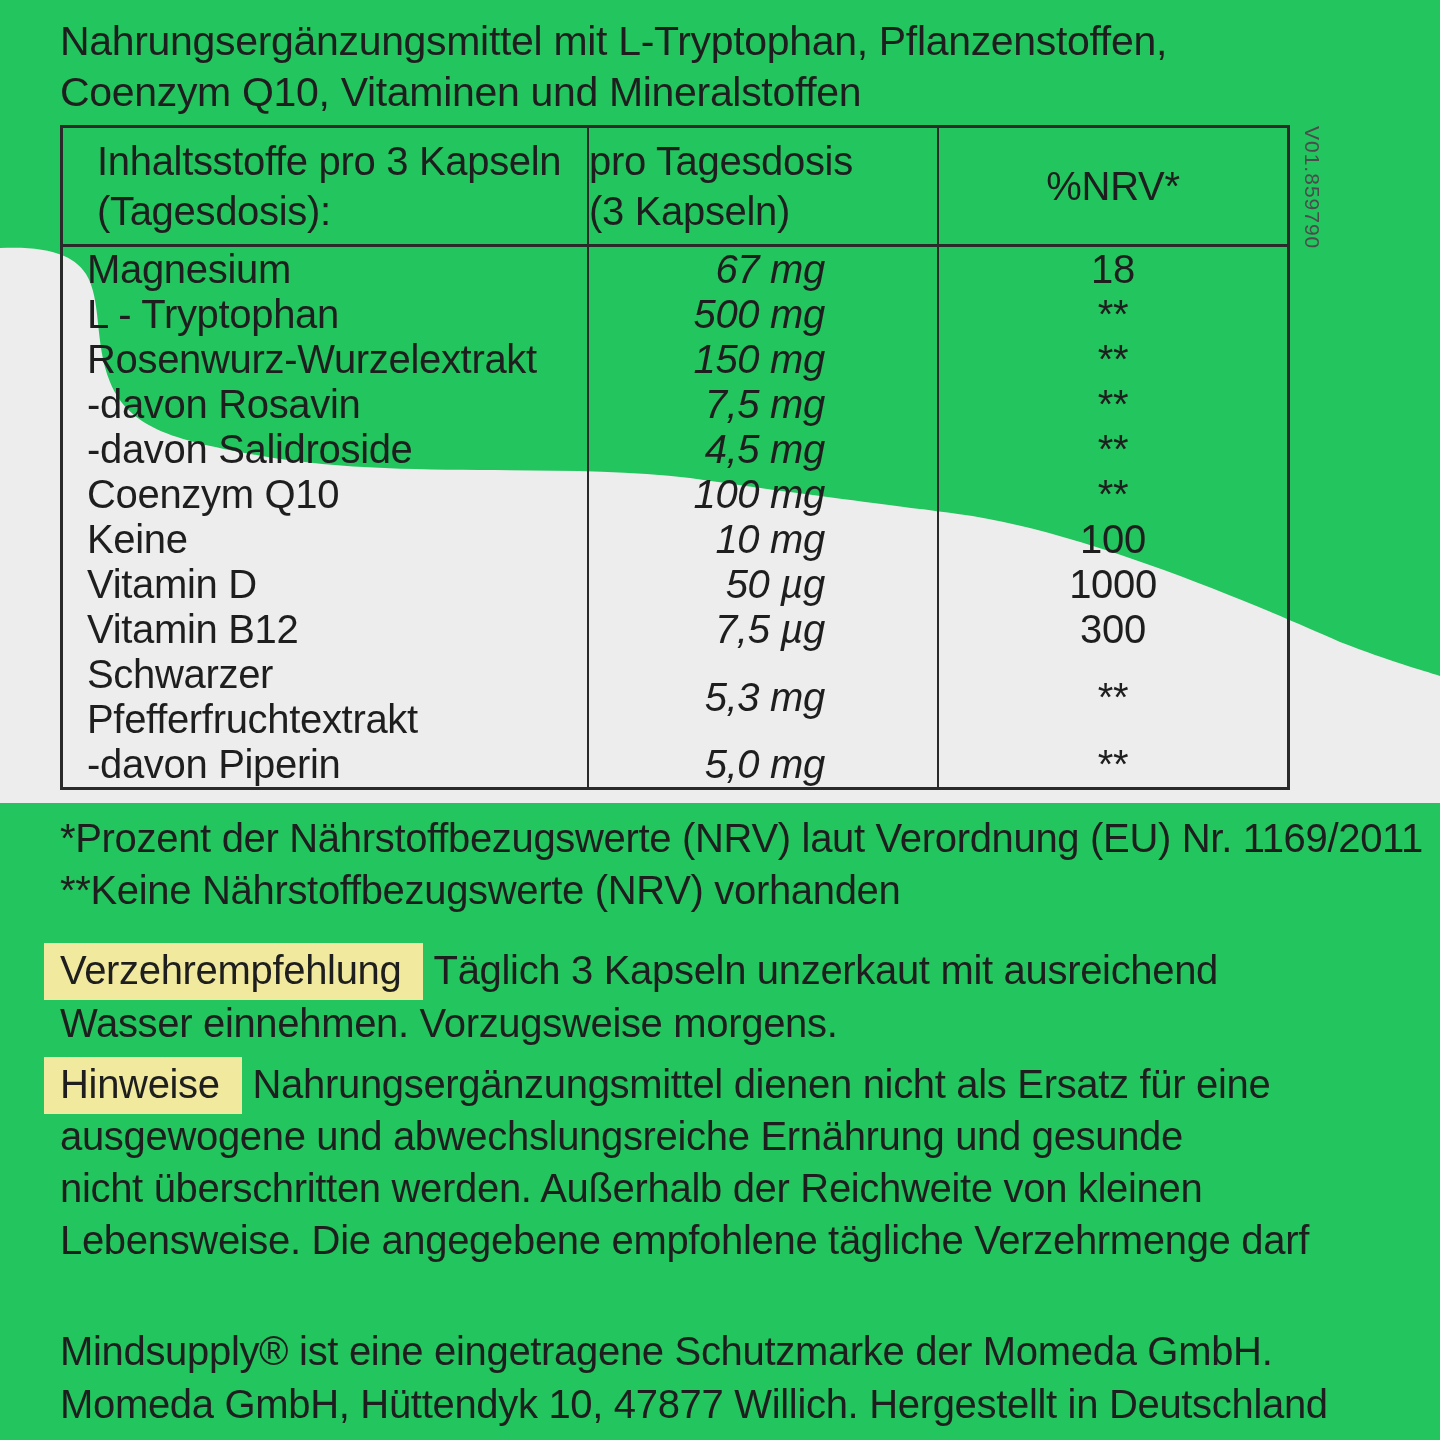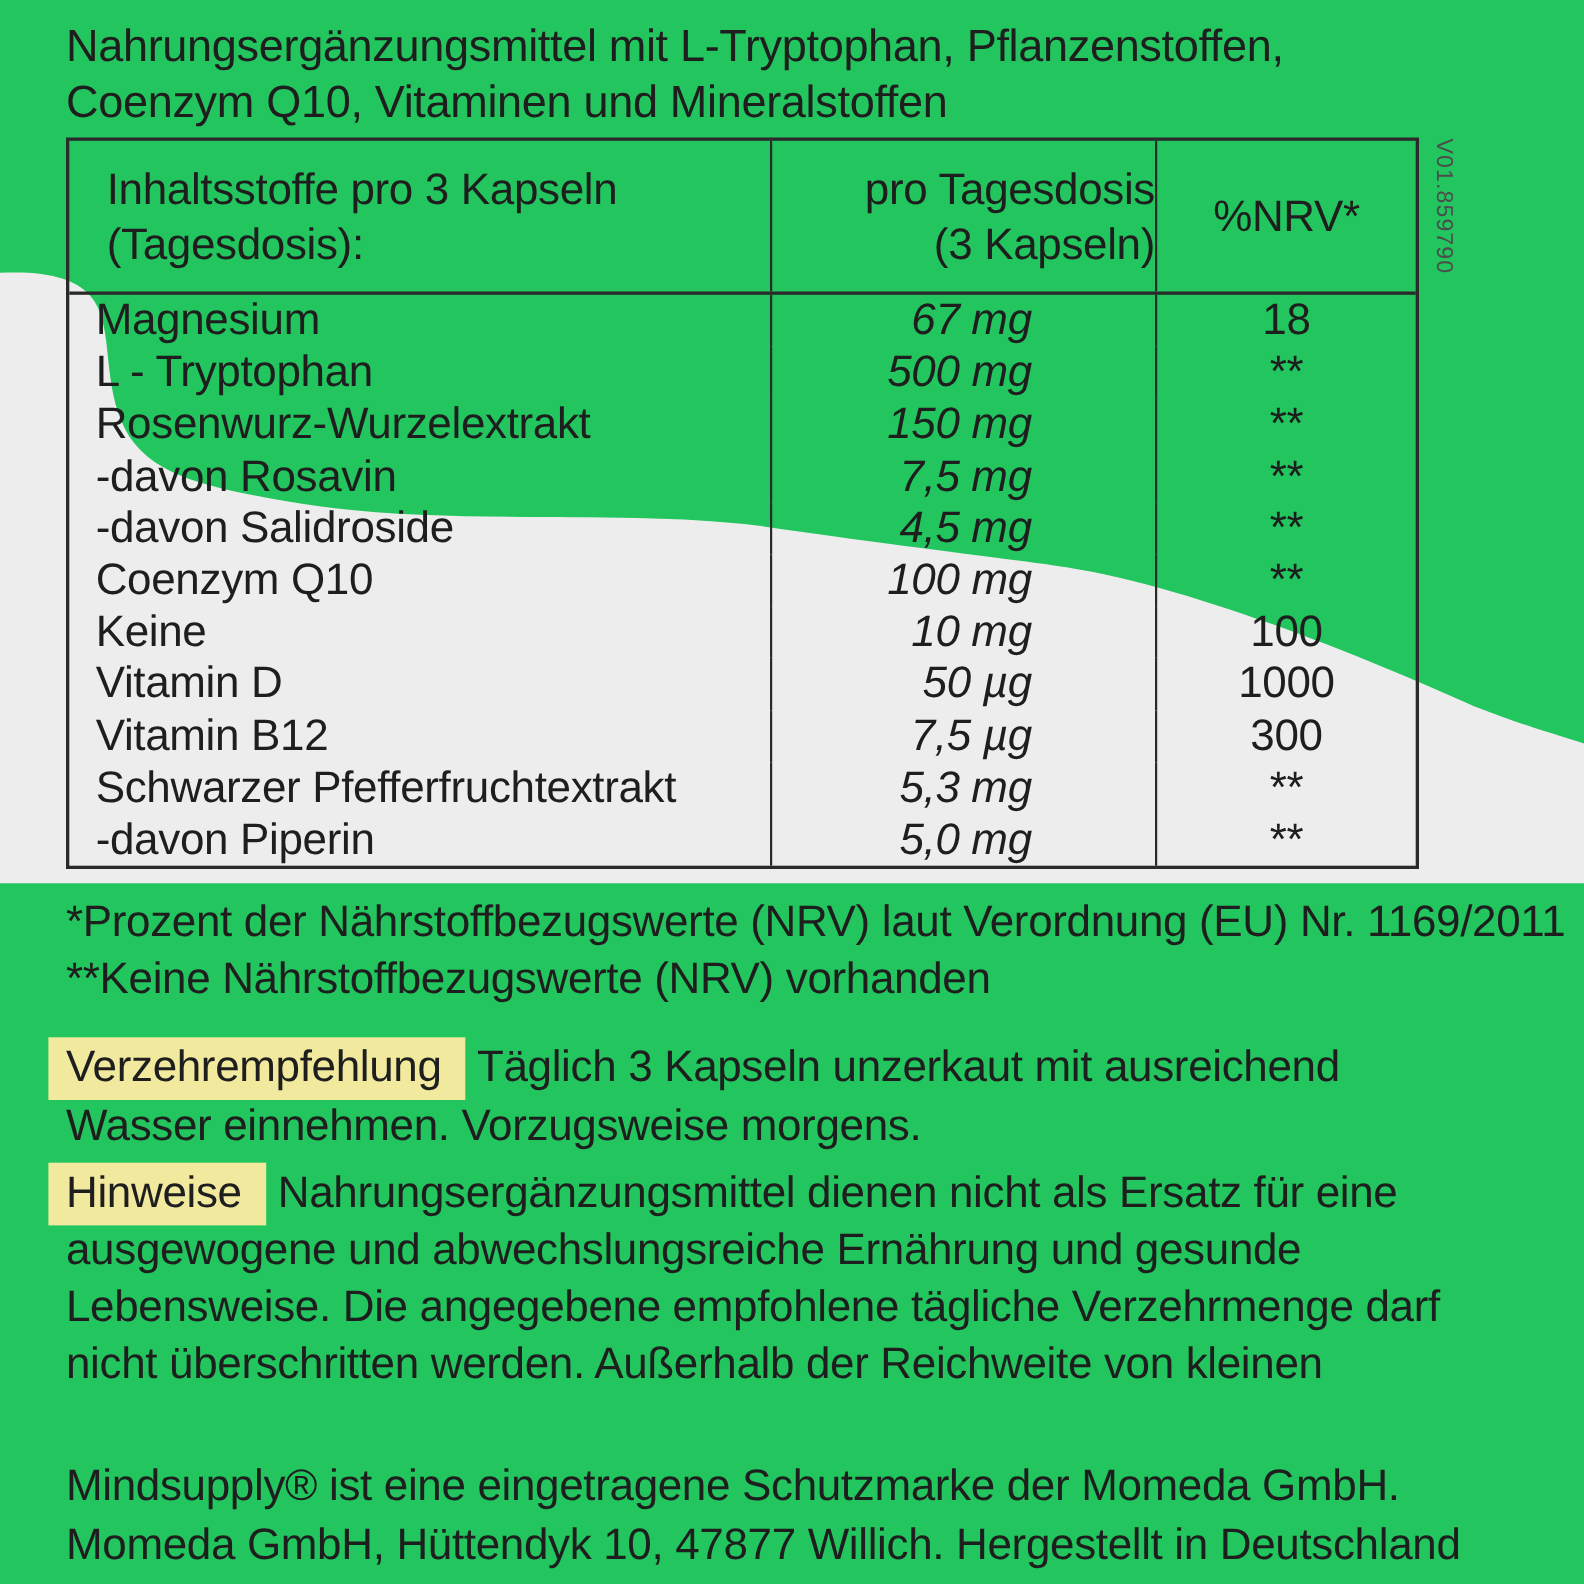--- a/index.html
+++ b/index.html
@@ -20,30 +20,30 @@
 
   
   .ing-table{
     position:absolute;left:60px;top:125px;width:1230px;height:665px;
     border:3px solid #2a2a2a;box-sizing:border-box;
     display:flex;flex-direction:column;background:transparent;
   }
   .thead{height:140px;display:flex;border-bottom:3px solid #2a2a2a;box-sizing:border-box;}
   .tbody{flex:1;display:flex;flex-direction:column;}
   .tr{flex:1;display:flex;}
-  .c1{width:639px;border-right:2px solid #2a2a2a;box-sizing:border-box;}
+  .c1{width:526px;border-right:2px solid #2a2a2a;box-sizing:border-box;}
   .c2{width:350px;border-right:2px solid #2a2a2a;box-sizing:border-box;}
   .c3{flex:1;}
   .cell{display:flex;align-items:center;font-size:40px;}
   .cell.c1{padding-left:24px;}
   .cell.c2{justify-content:flex-end;padding-right:112px;font-style:italic;}
   .cell.c3{justify-content:center;}
   .hcell{display:flex;flex-direction:column;justify-content:center;font-size:40px;line-height:50px;}
   .hcell.c1{padding-left:34px;align-items:flex-start;}
-  .hcell.c2{align-items:flex-end;}
+  .hcell.c2{align-items:flex-start;}
   .hcell.c3{align-items:center;}
 
   .vcode{
     position:absolute;left:1300px;top:126px;
     writing-mode:vertical-rl;
     font-size:21px;letter-spacing:1px;color:#4c4c4c;
   }
 
   .footnotes{position:absolute;left:60px;top:812px;font-size:40px;line-height:52px;}
   .footnotes div{white-space:nowrap;}
@@ -160,22 +160,22 @@
     </div>
 
     <div class="para dosage">
       <div><span class="hl">Verzehrempfehlung</span> <span>Täglich 3 Kapseln unzerkaut mit ausreichend</span></div>
       <div>Wasser einnehmen. Vorzugsweise morgens.</div>
     </div>
 
     <div class="para notes">
       <div><span class="hl">Hinweise</span> <span>Nahrungsergänzungsmittel dienen nicht als Ersatz für eine</span></div>
       <div>ausgewogene und abwechslungsreiche Ernährung und gesunde</div>
+      <div>nicht überschritten werden. Außerhalb der Reichweite von kleinen</div>
       <div>Lebensweise. Die angegebene empfohlene tägliche Verzehrmenge darf</div>
-      <div>nicht überschritten werden. Außerhalb der Reichweite von kleinen</div>
     </div>
 
     <div class="para footer">
       <div>Mindsupply® ist eine eingetragene Schutzmarke der Momeda GmbH.</div>
       <div>Momeda GmbH, Hüttendyk 10, 47877 Willich. Hergestellt in Deutschland</div>
     </div>
 
   </div>
 </div>
 

